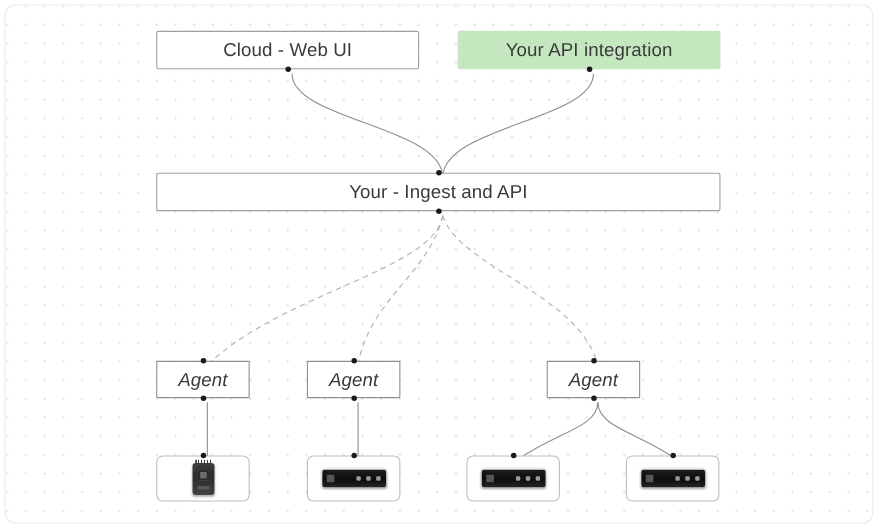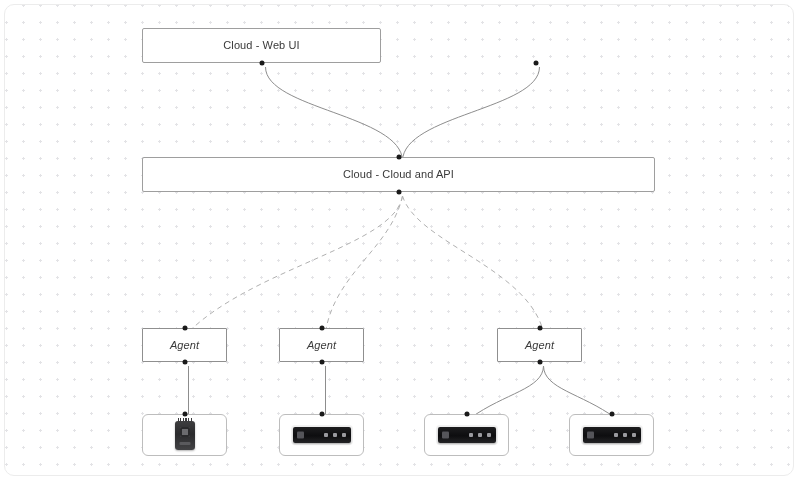--- a/index.html
+++ b/index.html
@@ -41,21 +41,21 @@
 
   .node {
     position: absolute;
     box-sizing: border-box;
     display: flex;
     align-items: center;
     justify-content: center;
     background: #ffffff;
     border: 1px solid #9a9a9a;
     color: #3a3a3a;
-    font-size: 11px;
+    font-size: 17px;
     line-height: 1;
     letter-spacing: 0.1px;
     white-space: nowrap;
   }
 
   .node.cloud-box {
     border-color: #9e9e9e;
     border-radius: 2px;
   }
 
@@ -187,23 +187,26 @@
 
     <path d="M 538.5 361 C 538 384, 500 388, 465.5 413" fill="none" stroke="#8d8d8d" stroke-width="1"></path>
 
     <path d="M 538.5 361 C 539 384, 576 388, 610.5 413" fill="none" stroke="#8d8d8d" stroke-width="1"></path>
   </svg>
 
   <div class="node cloud-box" style="left:137px; top:23px; width:239px; height:35px;">
     <span>Cloud - Web UI</span>
   </div>
 
+  <div class="node green-box" style="left:411px; top:23px; width:239px; height:35px;">
+    <span>Your API integration</span>
+  </div>
 
   <div class="node cloud-box" style="left:137px; top:152px; width:513px; height:35px;">
-    <span>Cloud - Cloud and API</span>
+    <span>Your - Ingest and API</span>
   </div>
 
   <div class="node agent-box" style="left:137px; top:323px; width:85px; height:34px;">
     <span>Agent</span>
   </div>
 
   <div class="node agent-box" style="left:274px; top:323px; width:85px; height:34px;">
     <span>Agent</span>
   </div>
 

